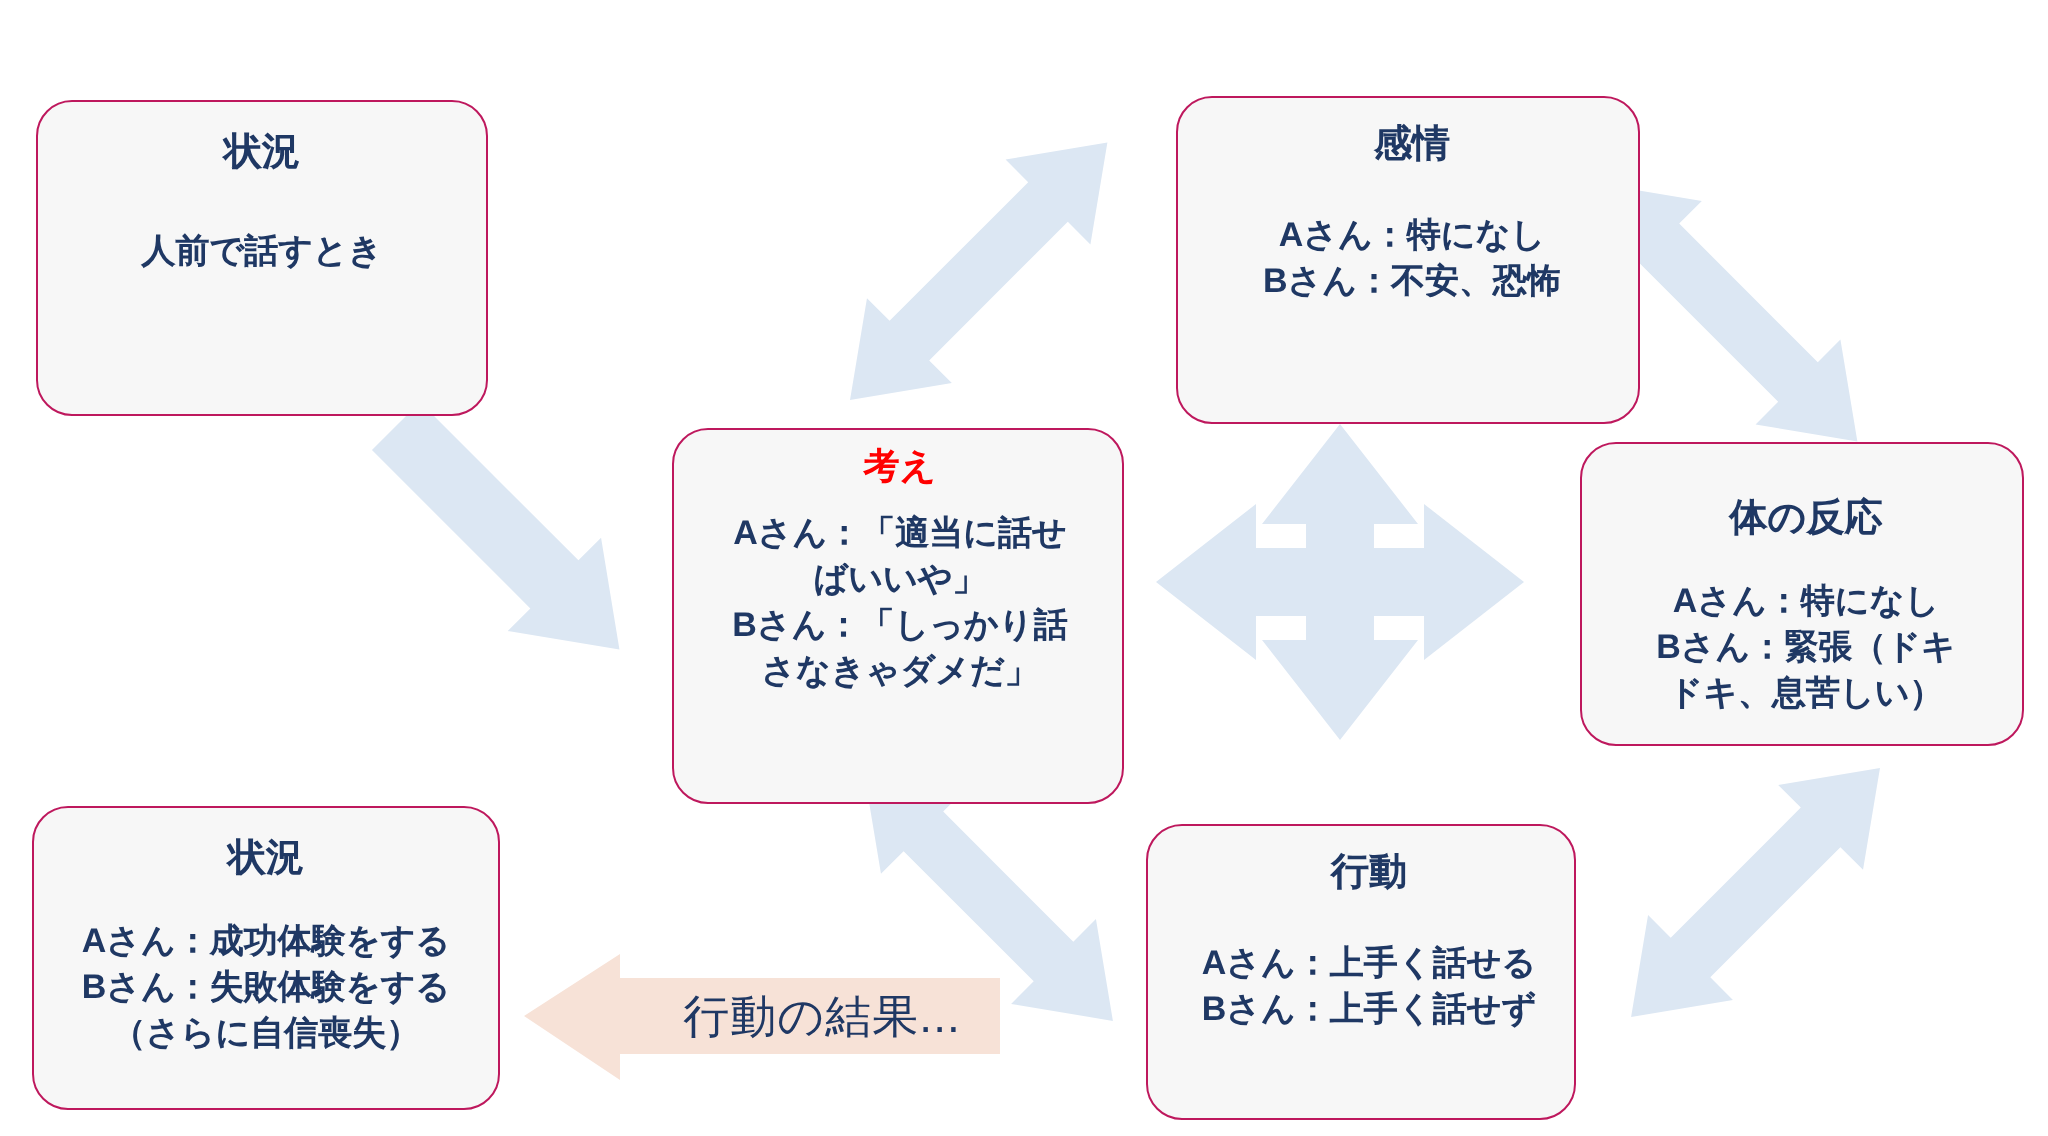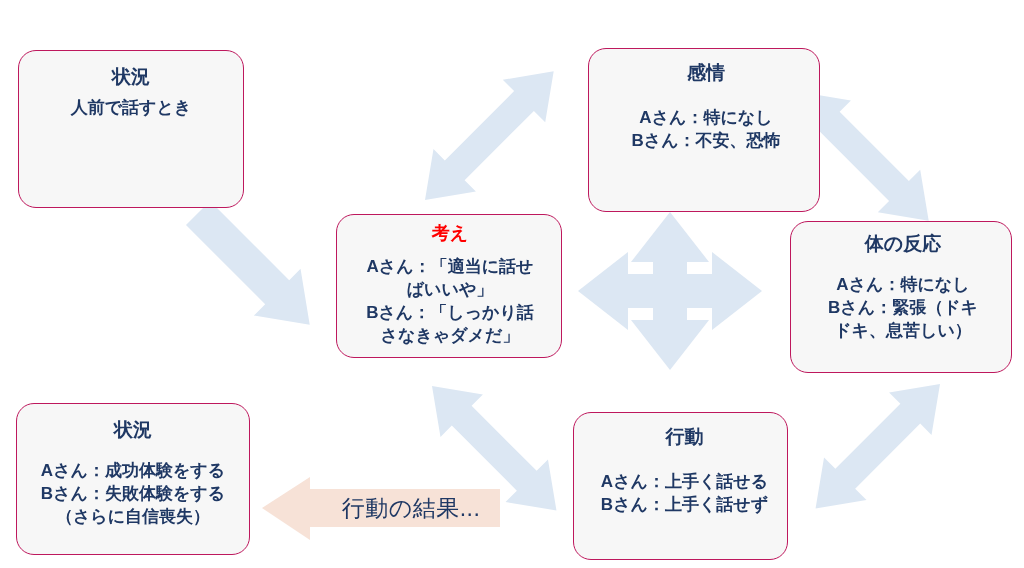--- a/index.html
+++ b/index.html
@@ -55,32 +55,32 @@
     line-height: 1.36;
     width: 100%;
     white-space: pre-line;
   }
   .node-body.center { text-align: center; }
   .node-body.left   { text-align: center; }
 
   
   #node-situation-top   { left: 18px;  top: 50px;  width: 226px; height: 158px;
                           padding: 16px 10px 0 10px; }
-  #node-situation-top .node-body { margin-top: 8px; }
+  #node-situation-top .node-body { margin-top: 26px; }
 
   #node-emotion        { left: 588px; top: 48px;  width: 232px; height: 164px;
                           padding: 14px 10px 0 14px; }
   #node-emotion .node-body { margin-top: 22px; }
 
-  #node-thought        { left: 336px; top: 214px; width: 226px; height: 144px;
+  #node-thought        { left: 336px; top: 214px; width: 226px; height: 188px;
                           padding: 9px 10px 0 12px; }
   #node-thought .node-body { margin-top: 11px; }
 
   #node-body-reaction  { left: 790px; top: 221px; width: 222px; height: 152px;
-                          padding: 12px 8px 0 12px; }
+                          padding: 28px 8px 0 12px; }
   #node-body-reaction .node-body { margin-top: 18px; }
 
   #node-behavior       { left: 573px; top: 412px; width: 215px; height: 148px;
                           padding: 14px 4px 0 12px; }
   #node-behavior .node-body { margin-top: 22px; }
 
   #node-situation-bot  { left: 16px;  top: 403px; width: 234px; height: 152px;
                           padding: 16px 6px 0 6px; }
   #node-situation-bot .node-body { margin-top: 18px; font-size: 17px; }
 

